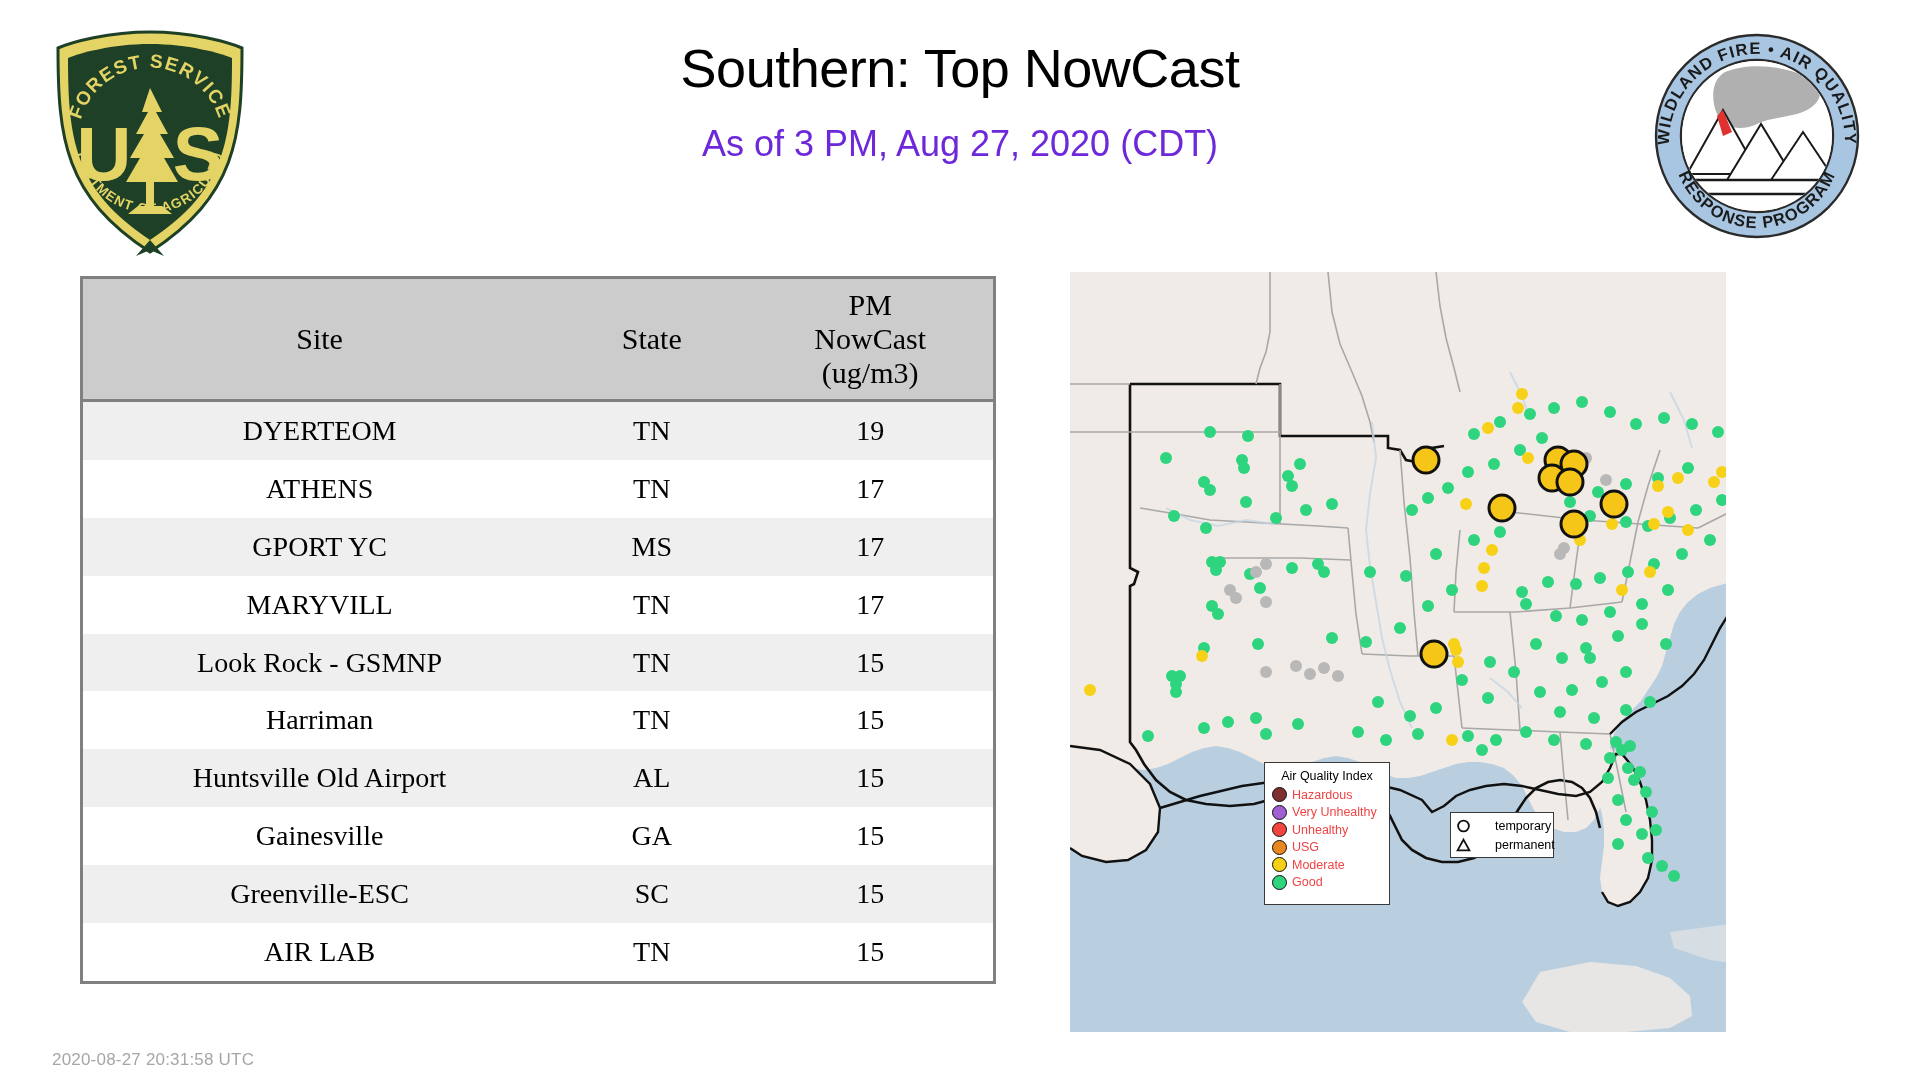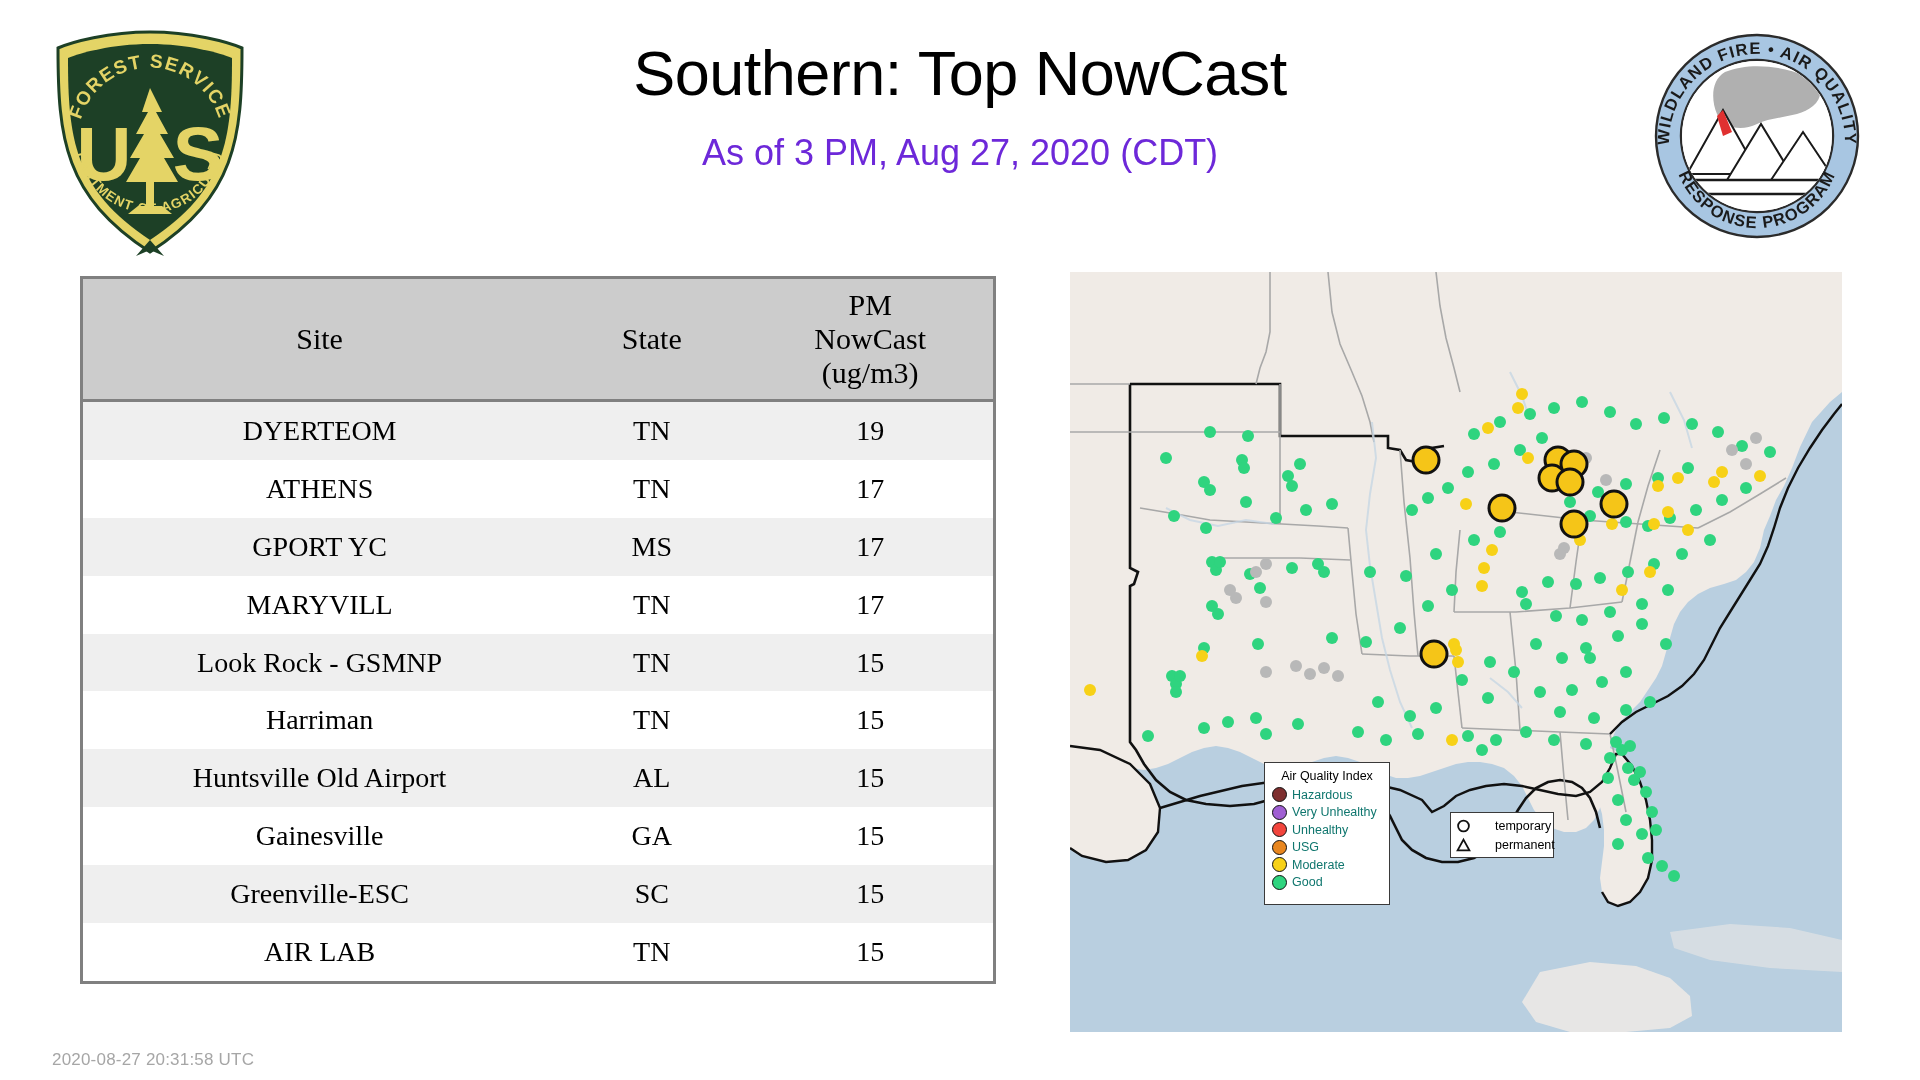--- a/index.html
+++ b/index.html
@@ -12,21 +12,21 @@
   }
 
   
   #header{position:absolute;left:0;top:0;width:1920px;height:258px;}
 
   #fs-logo{position:absolute;left:52px;top:28px;width:196px;height:228px;}
   #wfaqrp-logo{position:absolute;left:1653px;top:32px;width:208px;height:208px;}
 
   #title-block{position:absolute;left:300px;top:40px;width:1320px;text-align:center;}
   #page-title{
-    font-size:63px;font-weight:400;color:#000;
+    font-size:54px;font-weight:400;color:#000;
     letter-spacing:-0.5px;line-height:1.05;
     font-family:"Liberation Sans",sans-serif;
     white-space:nowrap;
   }
   #page-subtitle{
     margin-top:26px;
     font-size:36px;font-weight:400;color:#6d28d9;
     font-family:"Liberation Sans",sans-serif;
     white-space:nowrap;
   }
@@ -75,21 +75,21 @@
   #footer-timestamp{
     position:absolute;left:52px;top:1022px;
     font-size:17px;color:#a6a6a6;
     font-family:"Liberation Sans",sans-serif;
     letter-spacing:0.2px;
     margin-top:28px;
   }
 
   
   #map-panel{
-    position:absolute;left:1070px;top:272px;width:772px;height:760px;
+    position:absolute;left:1070px;top:272px;width:656px;height:760px;
     background:#b9cfe0;
     overflow:hidden;
   }
   #map-svg{display:block;width:772px;height:760px;}
 
   .legend-box{
     position:absolute;
     background:#ffffff;
     border:1.5px solid #3a3a3a;
     box-sizing:border-box;
@@ -99,21 +99,21 @@
     font-size:12.5px;color:#000;text-align:center;
     font-family:"Liberation Sans",sans-serif;
     margin-bottom:3px;
   }
   .legend-row{display:flex;align-items:center;height:17.5px;}
   .legend-swatch{
     width:13px;height:13px;border-radius:50%;
     border:1.2px solid #111;
     margin-right:5px;flex:none;
   }
-  .legend-label{font-size:12.5px;color:#0f766e;font-family:"Liberation Sans",sans-serif;white-space:nowrap;}
+  .legend-label{font-size:12.5px;color:#ef4444;font-family:"Liberation Sans",sans-serif;white-space:nowrap;}
 
   #monitor-type-legend{left:380px;top:540px;width:104px;height:46px;padding:3px 5px;}
   .mt-row{display:flex;align-items:center;height:19px;gap:20px;}
   .mt-glyph{width:15px;height:16px;margin-right:4px;flex:none;}
   .mt-label{font-size:12.5px;color:#000;font-family:"Liberation Sans",sans-serif;white-space:nowrap;}
 </style>
 </head>
 <body>
 
 <div id="header">

